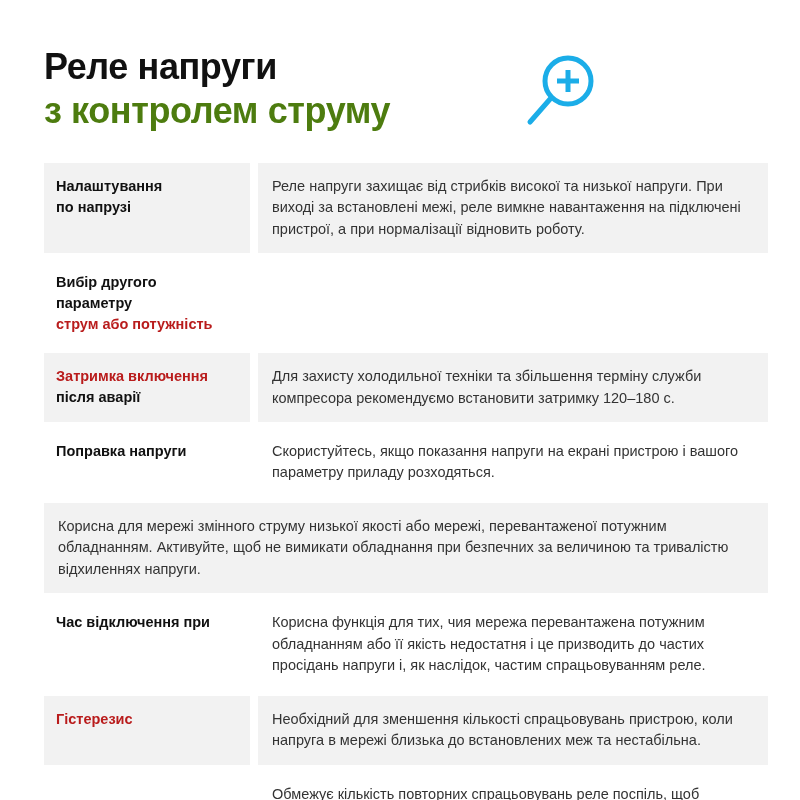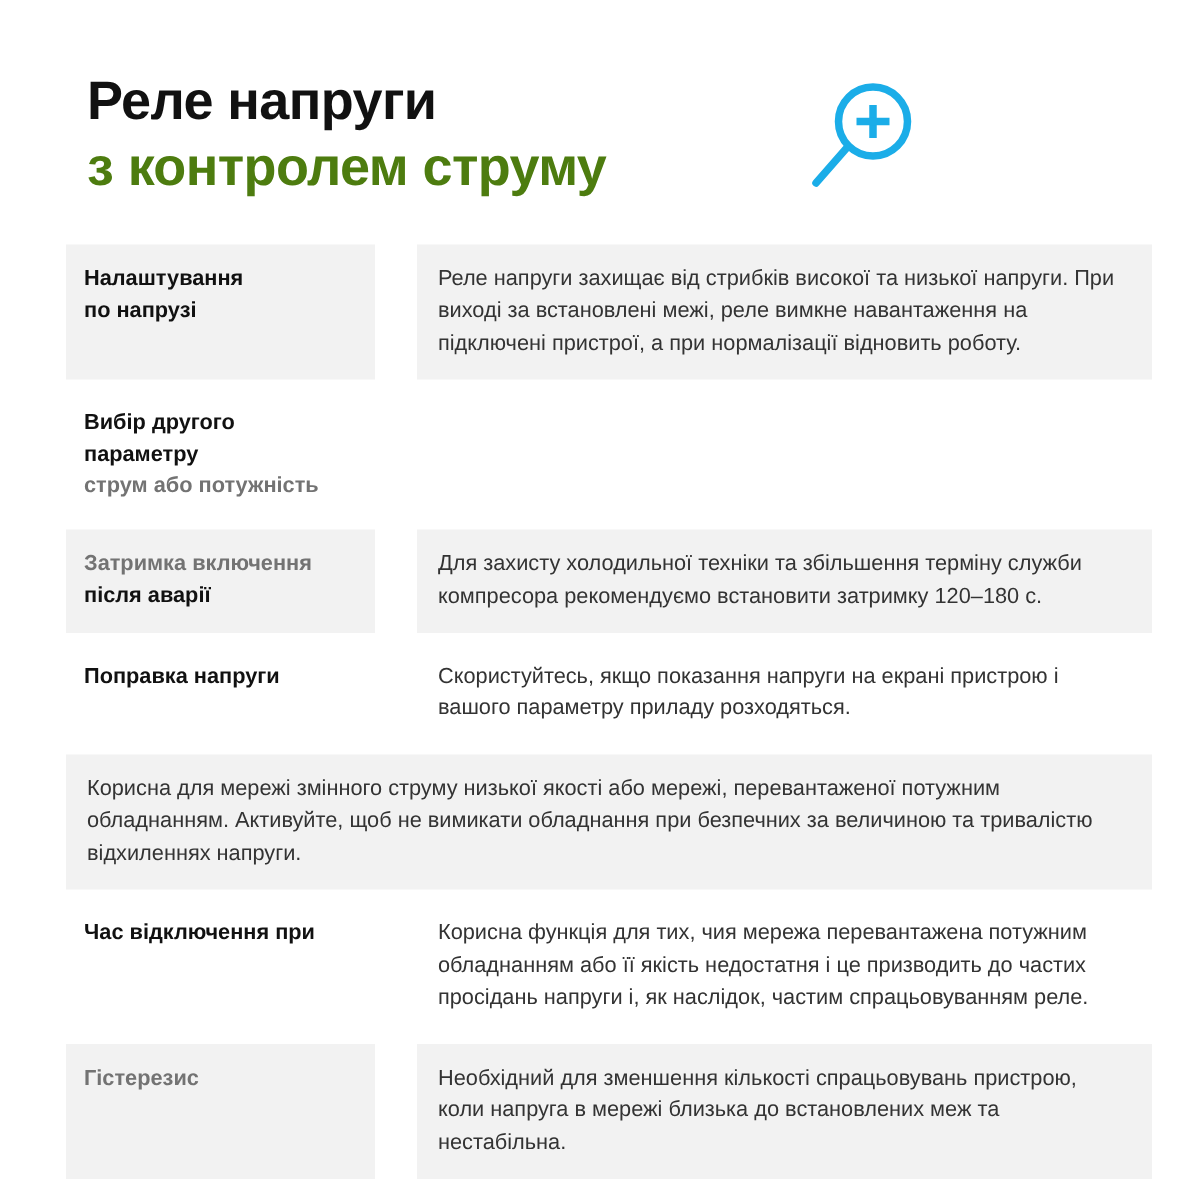--- a/index.html
+++ b/index.html
@@ -16,21 +16,21 @@
   .page {
     position: relative;
     width: 800px;
     height: 800px;
     background: #ffffff;
   }
 
   
   .header {
     position: absolute;
-    top: 0; left: 14px;
+    top: 0; left: 0;
     width: 642px;
     height: 160px;
   }
 
   .header-titles {
     position: absolute;
     left: 44px;
     top: 46px;
   }
 
@@ -65,21 +65,21 @@
   .table {
     position: absolute;
     top: 163px;
     left: 44px;
     width: 724px;
   }
 
   .row {
     display: flex;
     align-items: stretch;
-    column-gap: 28px;
+    column-gap: 8px;
     margin-bottom: 6px;
   }
 
   .cell-label {
     flex: 0 0 206px;
     width: 206px;
     padding: 13px 14px 13px 12px;
     font-size: 14.5px;
     font-weight: bold;
     line-height: 1.42;
@@ -98,21 +98,21 @@
   .row.shaded .cell-label,
   .row.shaded .cell-desc {
     background: #f2f2f2;
   }
 
   .row.plain .cell-label,
   .row.plain .cell-desc {
     background: #ffffff;
   }
 
-  .accent { color: #737373; }
+  .accent { color: #b91c1c; }
   .label-line { display: block; }
 </style>
 </head>
 <body>
 
 <div class="page">
 
   <div class="header">
     <div class="header-titles">
       <div class="title-main">Реле напруги</div>

